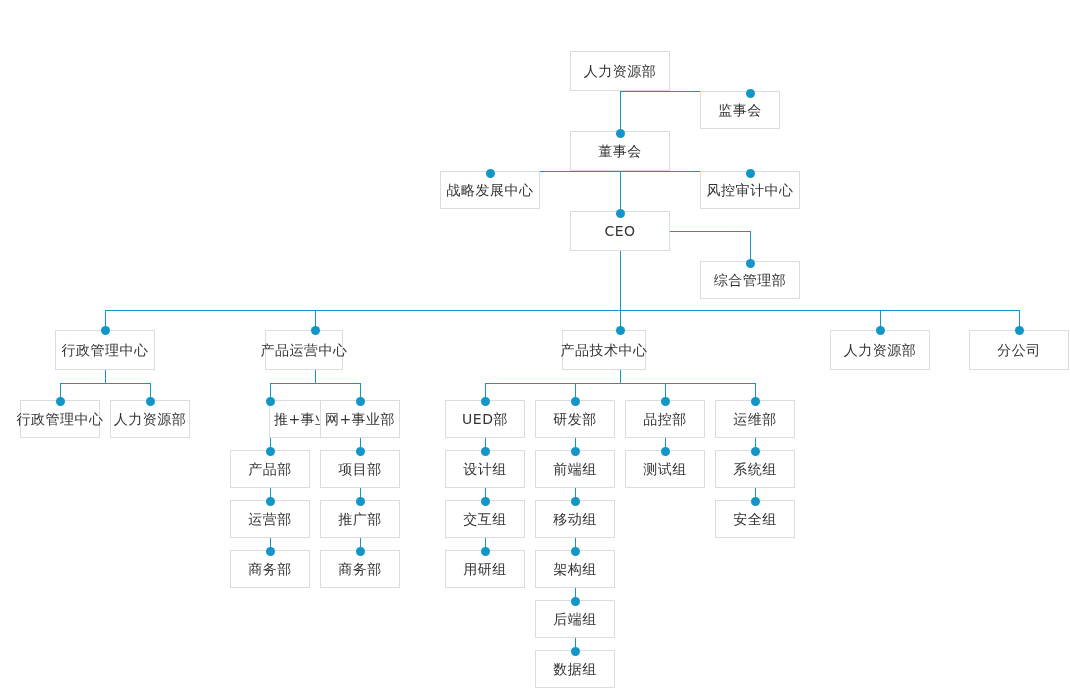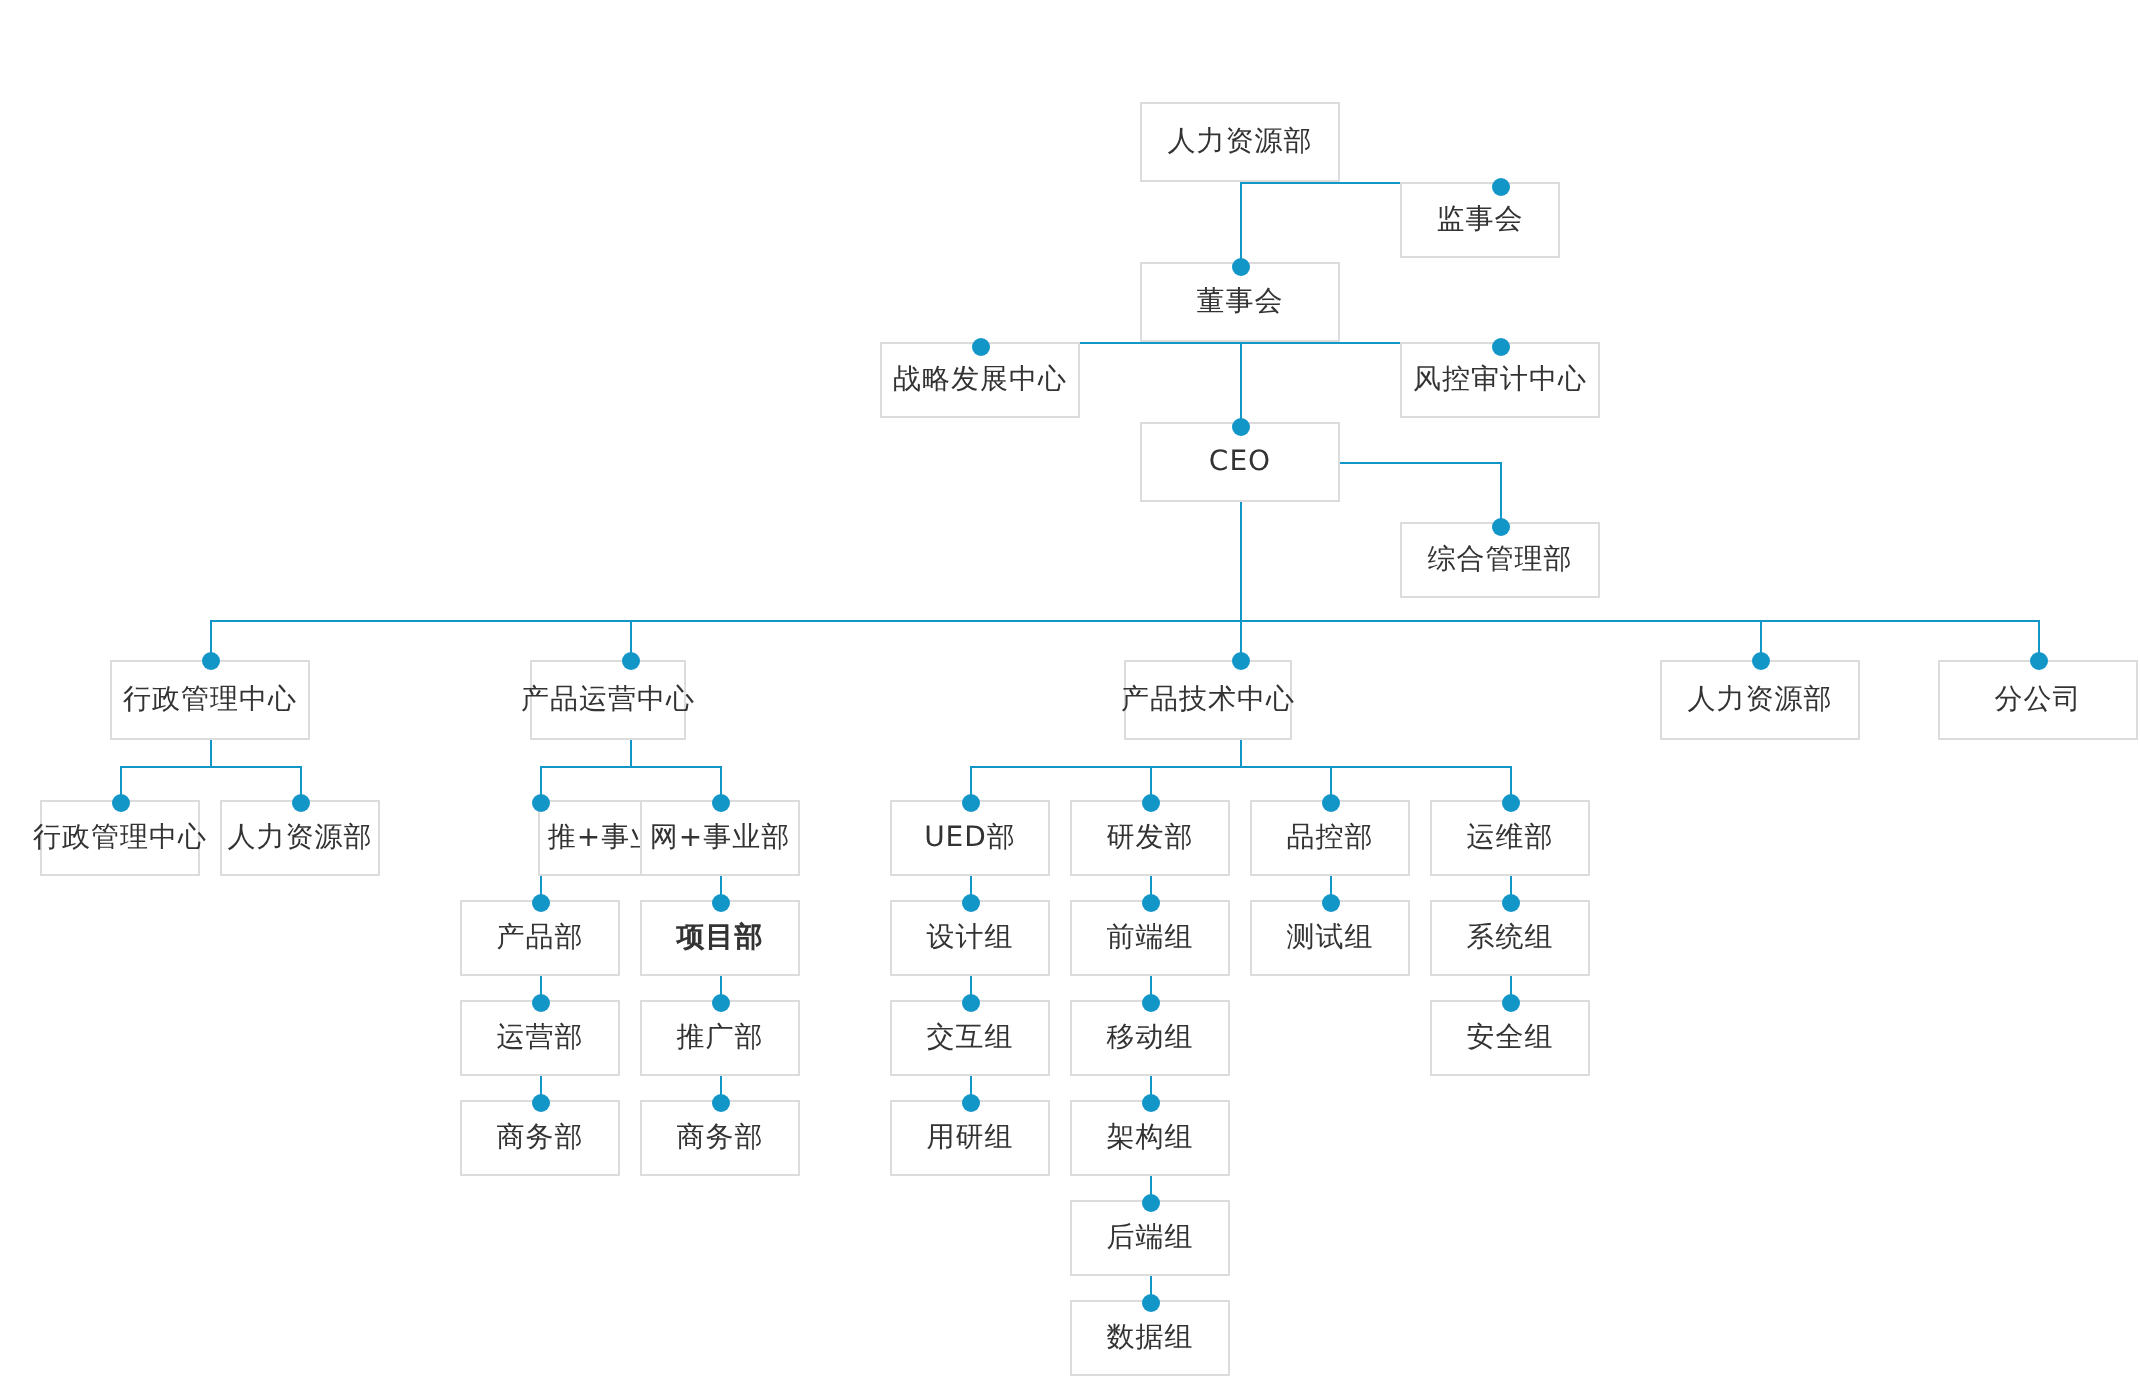--- a/index.html
+++ b/index.html
@@ -154,21 +154,21 @@
       <div class="node" style="left: 55px; top: 330px; width: 100px; height: 40px;">行政管理中心</div>
       <div class="node" style="left: 265px; top: 330px; width: 78px; height: 40px;">产品运营中心</div>
       <div class="node" style="left: 562px; top: 330px; width: 84px; height: 40px;">产品技术中心</div>
       <div class="node" style="left: 830px; top: 330px; width: 100px; height: 40px;">人力资源部</div>
       <div class="node" style="left: 969px; top: 330px; width: 100px; height: 40px;">分公司</div>
       <div class="node" style="left: 20px; top: 400px; width: 80px; height: 38px;">行政管理中心</div>
       <div class="node" style="left: 110px; top: 400px; width: 80px; height: 38px;">人力资源部</div>
       <div class="node" style="left: 230px; top: 400px; width: 80px; height: 38px; margin-left: 39px;">推+事业部</div>
       <div class="node" style="left: 320px; top: 400px; width: 80px; height: 38px;">网+事业部</div>
       <div class="node" style="left: 230px; top: 450px; width: 80px; height: 38px;">产品部</div>
-      <div class="node" style="left: 320px; top: 450px; width: 80px; height: 38px; font-weight: bold;">项目部</div>
+      <div class="node" style="left: 320px; top: 450px; width: 80px; height: 38px;">项目部</div>
       <div class="node" style="left: 230px; top: 500px; width: 80px; height: 38px;">运营部</div>
       <div class="node" style="left: 320px; top: 500px; width: 80px; height: 38px;">推广部</div>
       <div class="node" style="left: 230px; top: 550px; width: 80px; height: 38px;">商务部</div>
       <div class="node" style="left: 320px; top: 550px; width: 80px; height: 38px;">商务部</div>
       <div class="node" style="left: 445px; top: 400px; width: 80px; height: 38px;">UED部</div>
       <div class="node" style="left: 445px; top: 450px; width: 80px; height: 38px;">设计组</div>
       <div class="node" style="left: 445px; top: 500px; width: 80px; height: 38px;">交互组</div>
       <div class="node" style="left: 445px; top: 550px; width: 80px; height: 38px;">用研组</div>
       <div class="node" style="left: 535px; top: 400px; width: 80px; height: 38px;">研发部</div>
       <div class="node" style="left: 535px; top: 450px; width: 80px; height: 38px;">前端组</div>

